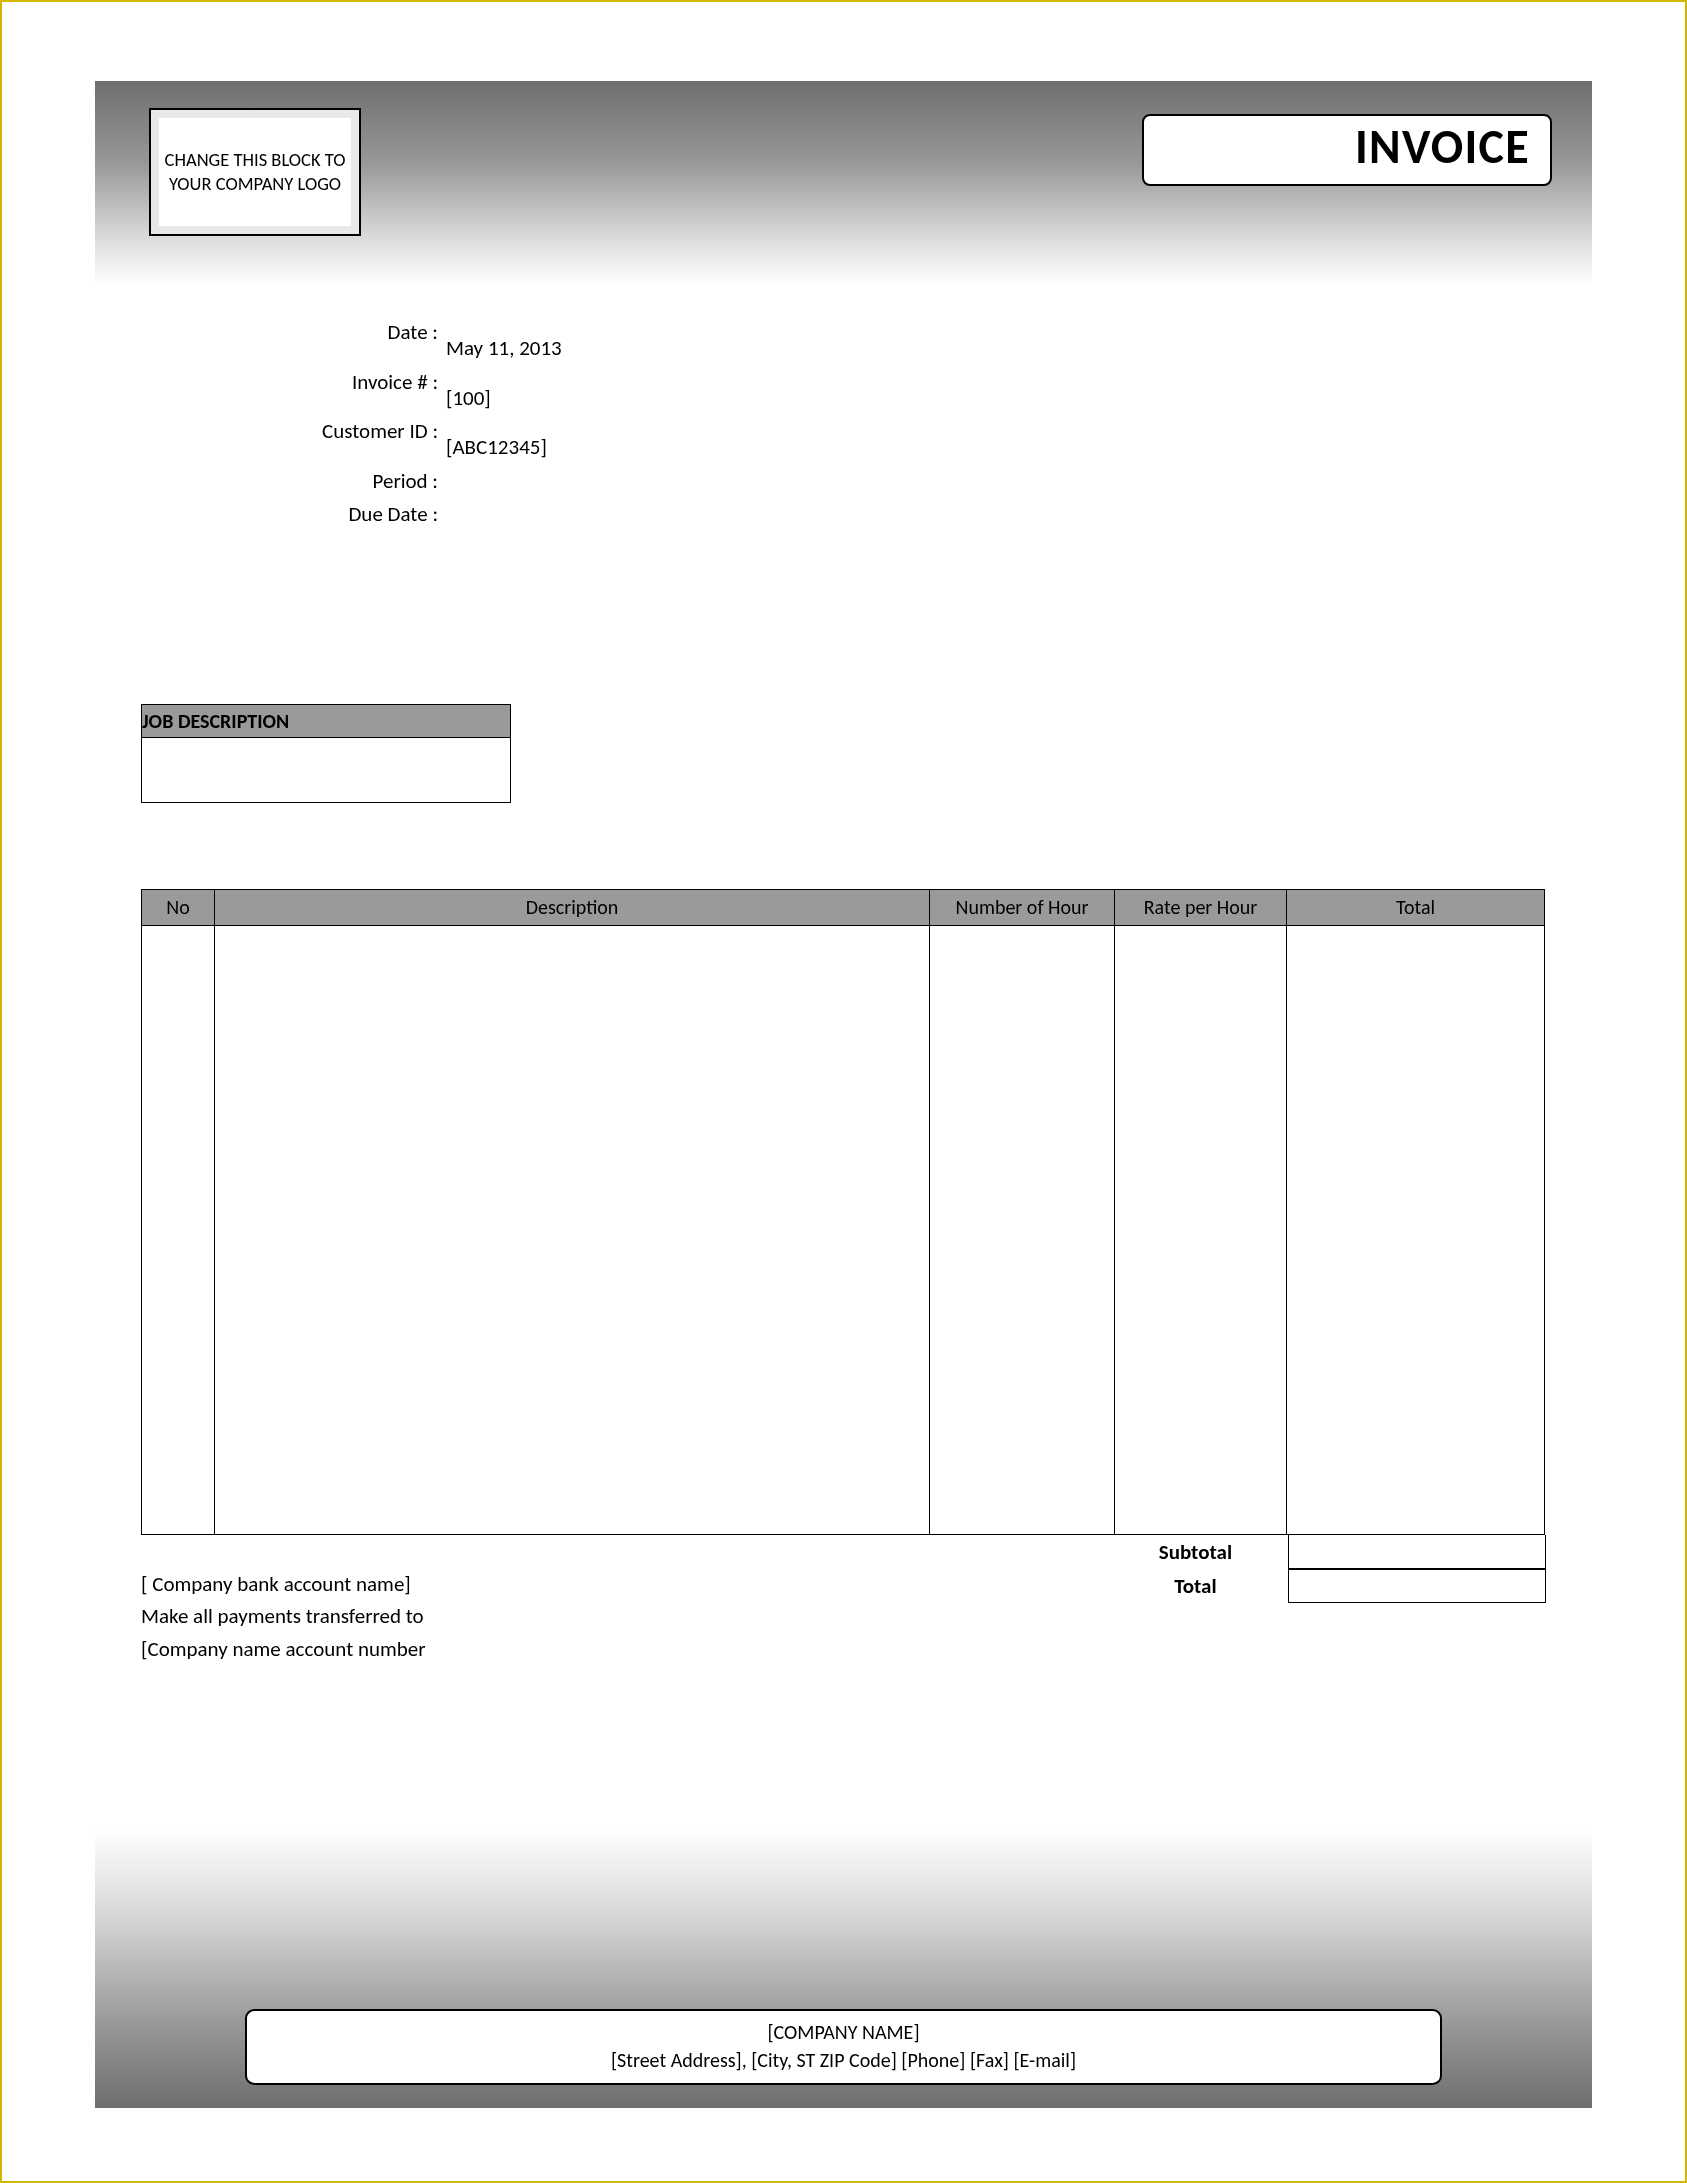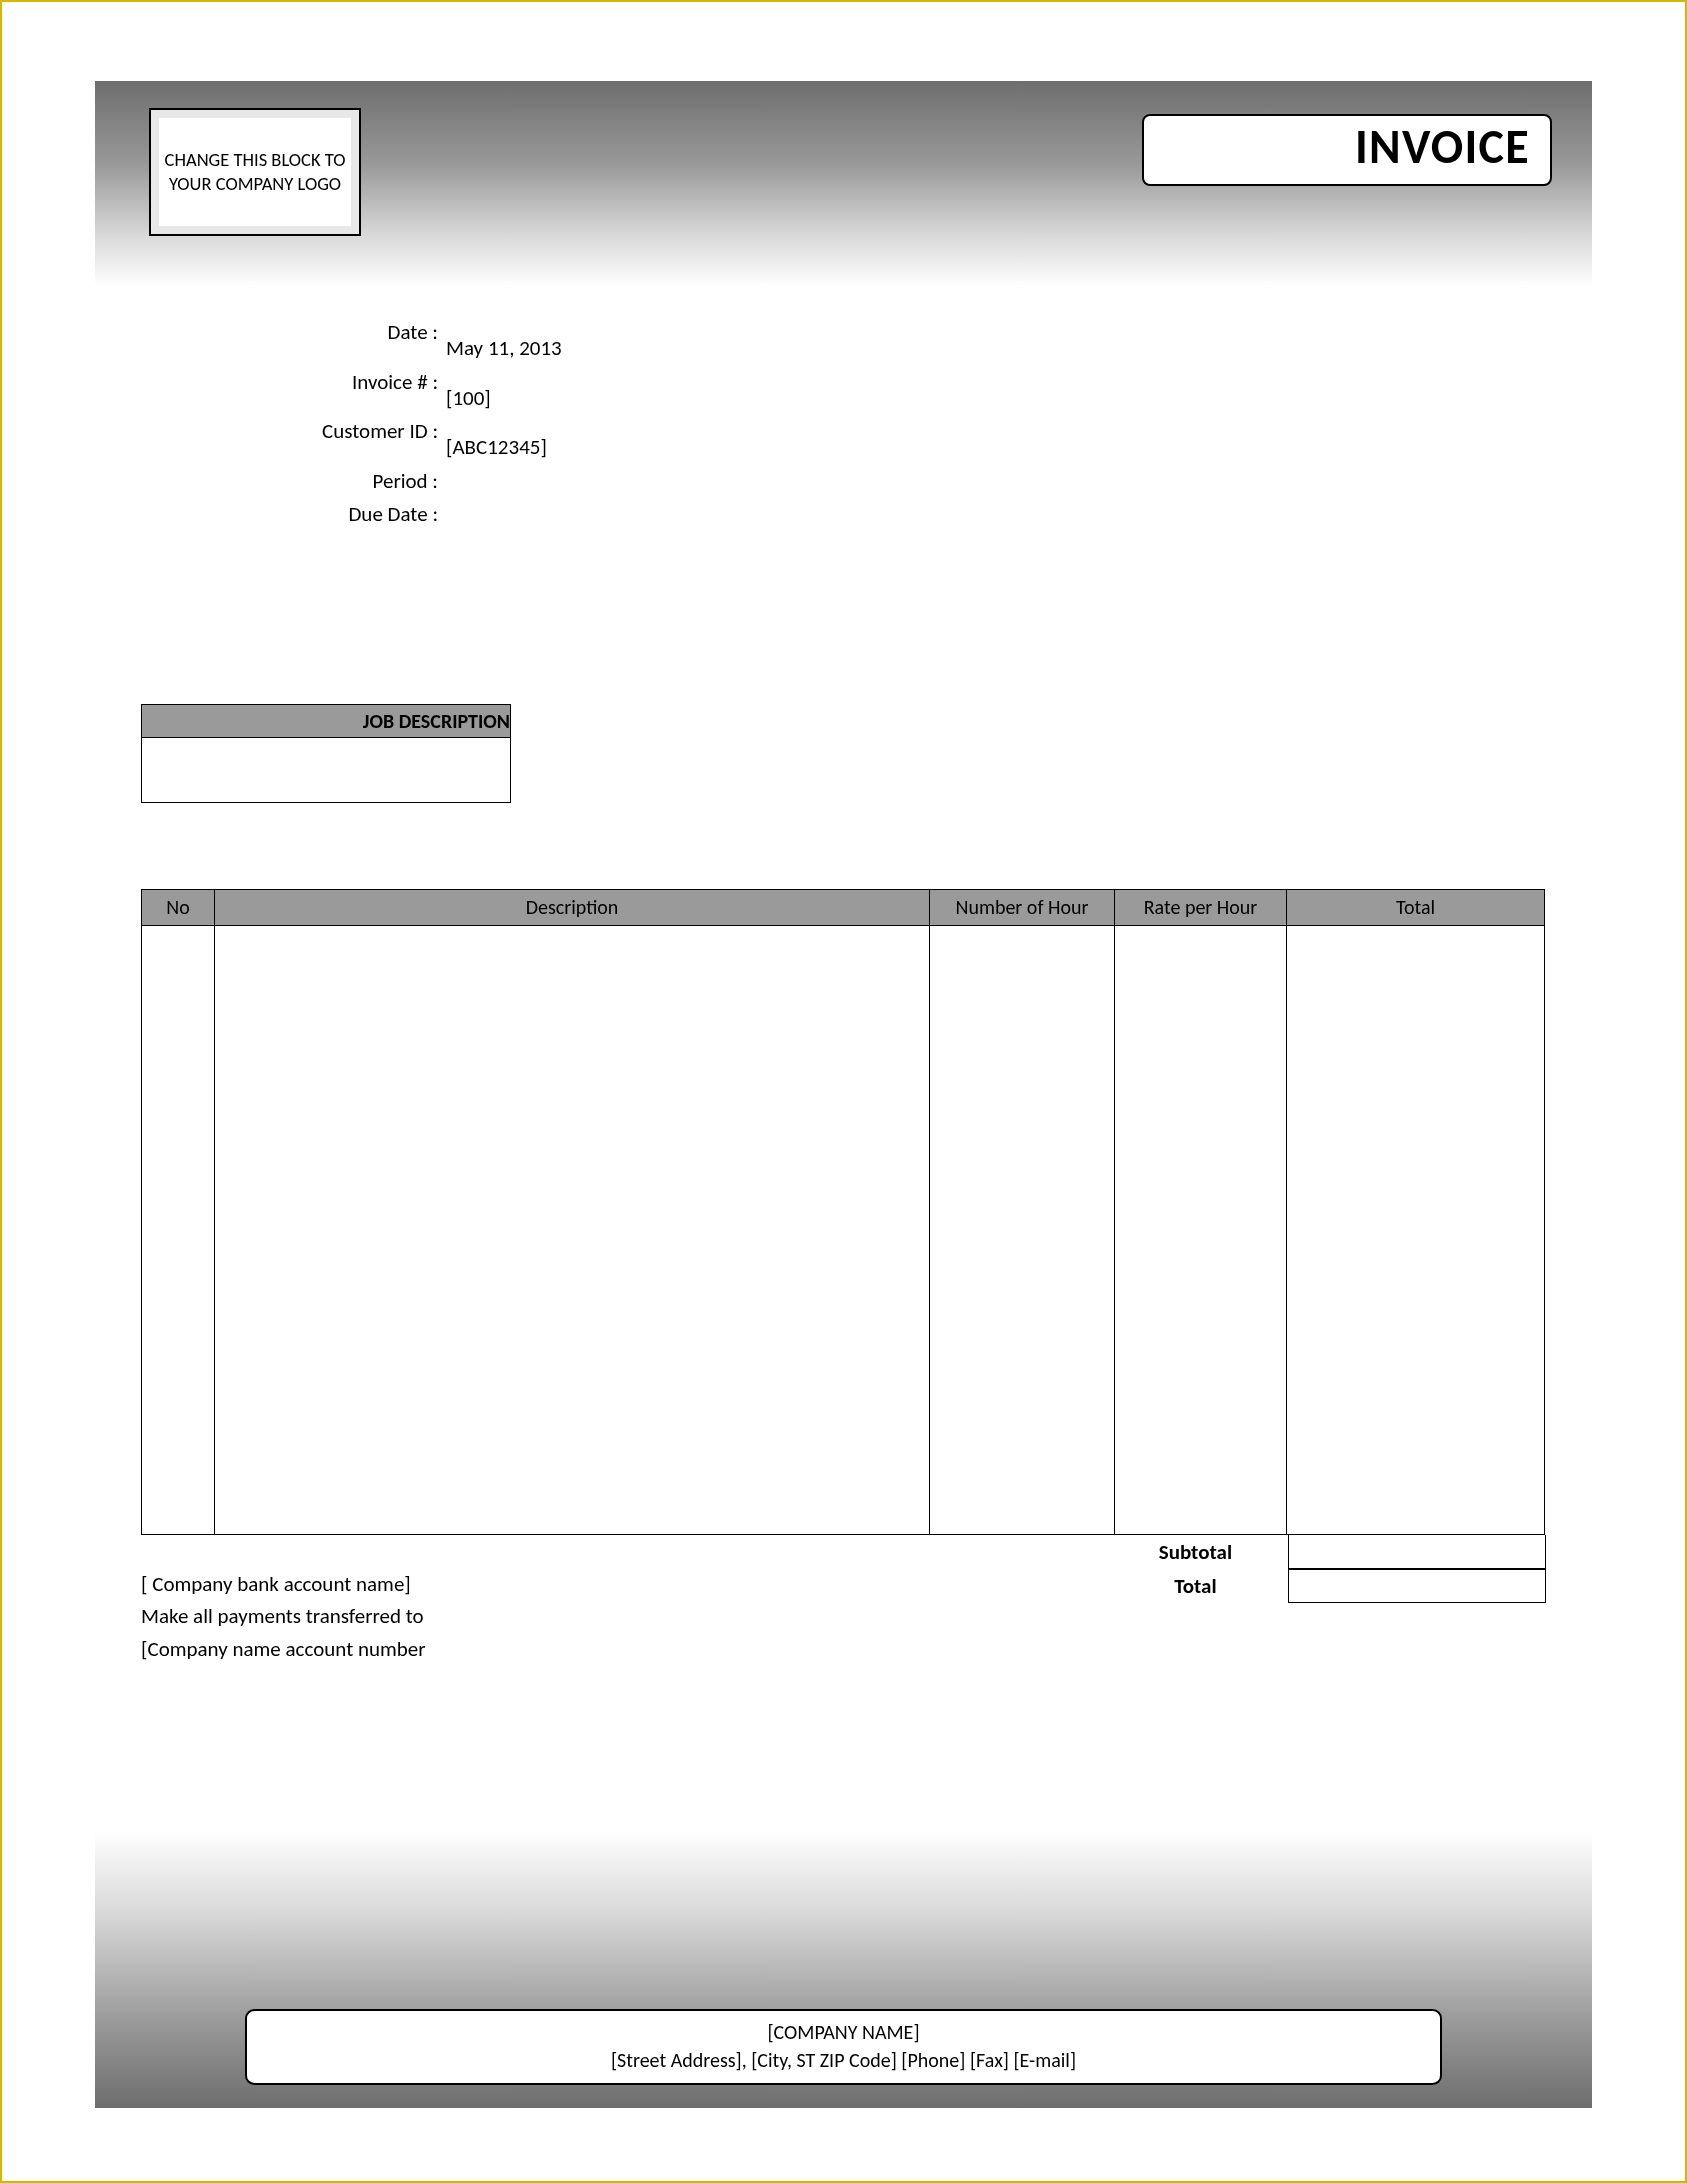--- a/index.html
+++ b/index.html
@@ -56,21 +56,21 @@
   .meta-block { width: 503px; }
   .meta-line { display: flex; line-height: 1.6; font-size: 21px; }
   .meta-label { flex: 1; text-align: right; padding-right: 8px; }
   .meta-value { width: 198px; text-align: left; margin-top: 16px; }
 
   .job-section { margin: 172px 0 0 46px; width: 370px; }
   .job-header {
     background: #9a9a9a;
     border: 1.3px solid #000;
     border-bottom: none;
-    text-align: right;
+    text-align: left;
     font-weight: bold;
     font-size: 20px;
     padding: 4px 0;
   }
   .job-body {
     border: 1.3px solid #000;
     height: 66px;
     background: #fff;
   }
 

